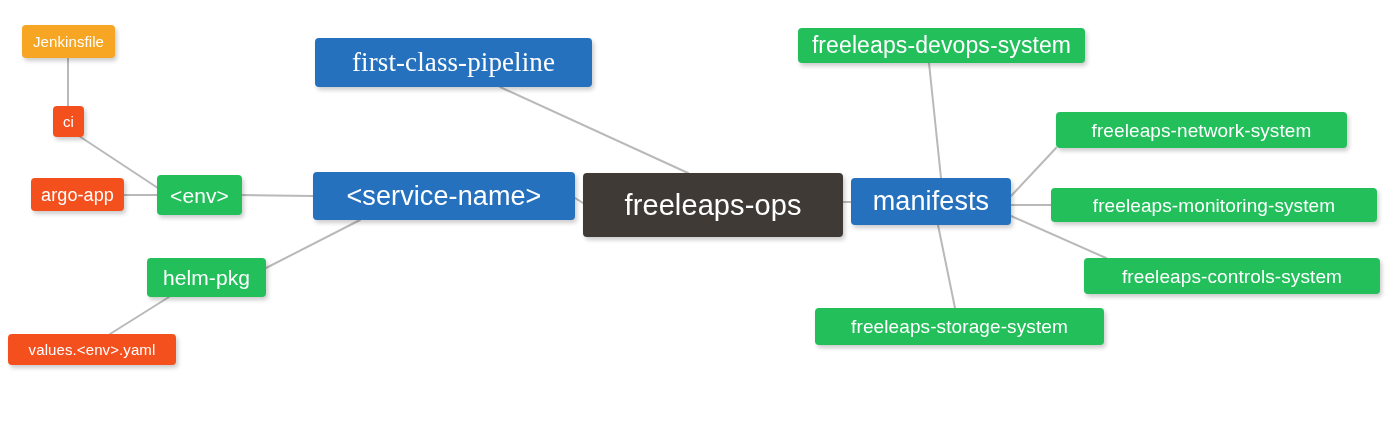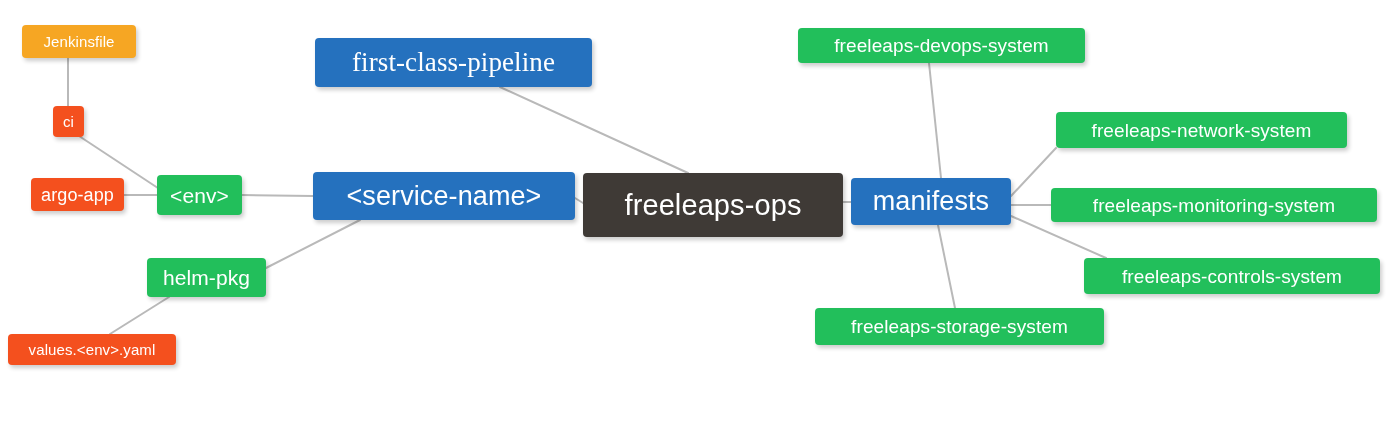--- a/index.html
+++ b/index.html
@@ -65,21 +65,21 @@
       <path class="edge" d="M 575 198 L 583 203" stroke="#b9b9b9"></path>
       <path class="edge" d="M 500 87 L 688 173" stroke="#b9b9b9"></path>
       <path class="edge" d="M 843 202 L 851 202" stroke="#b9b9b9"></path>
       <path class="edge" d="M 941 178 L 929 63" stroke="#b9b9b9"></path>
       <path class="edge" d="M 1011 196 L 1056 148" stroke="#b9b9b9"></path>
       <path class="edge" d="M 1011 205 L 1051 205" stroke="#b9b9b9"></path>
       <path class="edge" d="M 1011 216 L 1106 258" stroke="#b9b9b9"></path>
       <path class="edge" d="M 938 225 L 955 308" stroke="#b9b9b9"></path>
     </svg>
   <div id="node-layer">
-      <div class="node" style="left: 22px; top: 25px; width: 114px; height: 33px; background: rgb(246, 166, 35); font-size: 15px;">
+      <div class="node" style="left: 22px; top: 25px; width: 93px; height: 33px; background: rgb(246, 166, 35); font-size: 15px;">
         <span class="node-label">Jenkinsfile</span>
       </div>
       <div class="node" style="left: 53px; top: 106px; width: 31px; height: 31px; background: rgb(244, 80, 30); font-size: 15px;">
         <span class="node-label">ci</span>
       </div>
       <div class="node" style="left: 31px; top: 178px; width: 93px; height: 33px; background: rgb(244, 80, 30); font-size: 18px;">
         <span class="node-label">argo-app</span>
       </div>
       <div class="node" style="left: 157px; top: 175px; width: 85px; height: 40px; background: rgb(34, 191, 91); font-size: 21px;">
         <span class="node-label">&lt;env&gt;</span>
@@ -95,21 +95,21 @@
       </div>
       <div class="node" style="left: 313px; top: 172px; width: 262px; height: 48px; background: rgb(37, 113, 190); font-size: 27px;">
         <span class="node-label">&lt;service-name&gt;</span>
       </div>
       <div class="node" style="left: 583px; top: 173px; width: 260px; height: 64px; background: rgb(63, 58, 54); font-size: 29px;">
         <span class="node-label">freeleaps-ops</span>
       </div>
       <div class="node" style="left: 851px; top: 178px; width: 160px; height: 47px; background: rgb(37, 113, 190); font-size: 27px;">
         <span class="node-label">manifests</span>
       </div>
-      <div class="node" style="left: 798px; top: 28px; width: 287px; height: 35px; background: rgb(34, 191, 91); font-size: 19px;">
+      <div class="node" style="left: 798px; top: 28px; width: 287px; height: 35px; background: rgb(34, 191, 91); font-size: 23px;">
         <span class="node-label">freeleaps-devops-system</span>
       </div>
       <div class="node" style="left: 1056px; top: 112px; width: 291px; height: 36px; background: rgb(34, 191, 91); font-size: 19px;">
         <span class="node-label">freeleaps-network-system</span>
       </div>
       <div class="node" style="left: 1051px; top: 188px; width: 326px; height: 34px; background: rgb(34, 191, 91); font-size: 19px; justify-content: center;">
         <span class="node-label">freeleaps-monitoring-system</span>
       </div>
       <div class="node" style="left: 1057px; top: 258px; width: 296px; height: 36px; background: rgb(34, 191, 91); font-size: 19px; margin-left: 27px;">
         <span class="node-label">freeleaps-controls-system</span>

